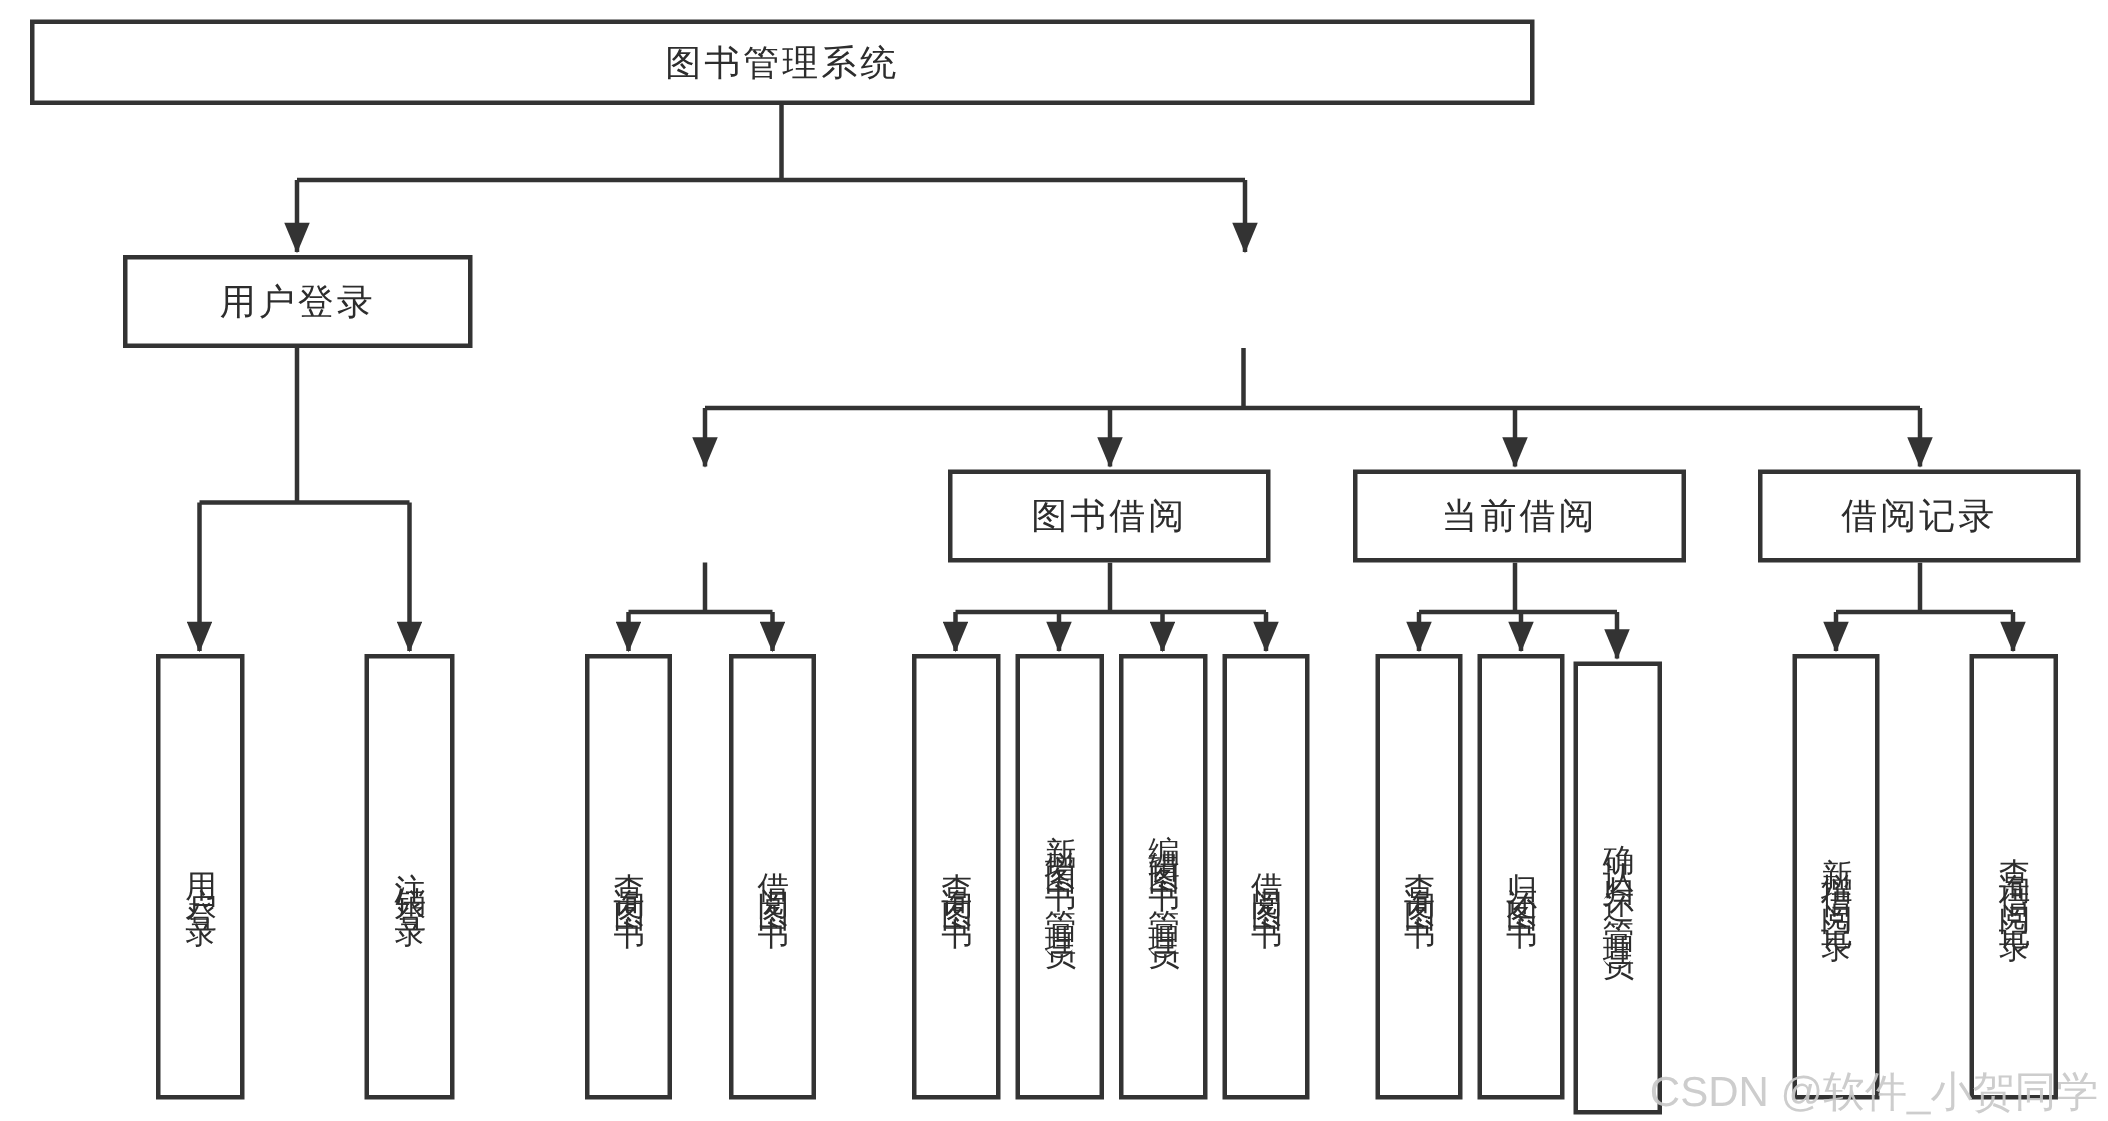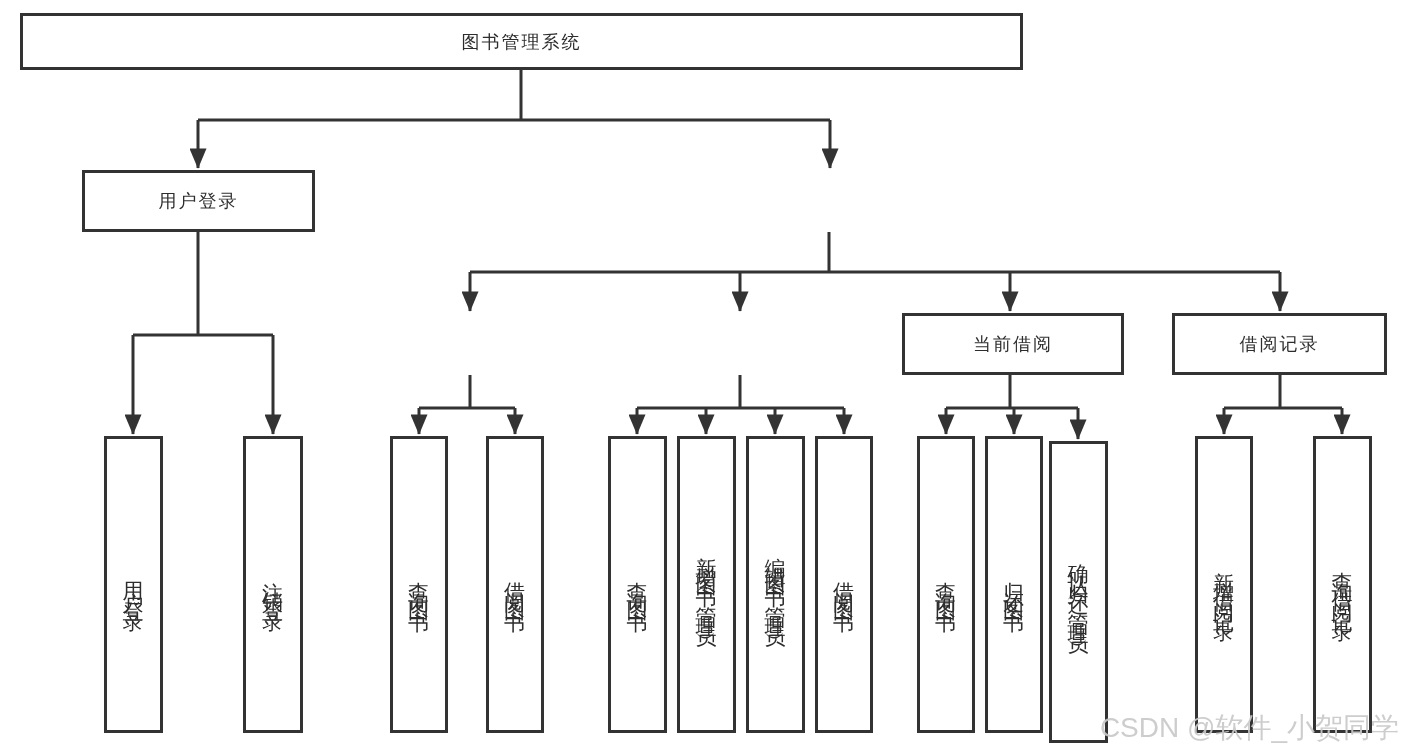--- a/index.html
+++ b/index.html
@@ -7,21 +7,21 @@
     position:relative; width:1405px; height:747px; background:#ffffff;
     font-family:"Liberation Sans","DejaVu Sans",sans-serif; overflow:hidden;
   }
   #wires { position:absolute; left:0; top:0; width:1405px; height:747px; z-index:1; }
   .node {
     position:absolute; box-sizing:border-box; z-index:2;
     border:3px solid #333333; background:#ffffff;
     display:flex; align-items:center; justify-content:center;
   }
   .hbox span {
-    font-size:18px; letter-spacing:2px; color:#2d2d2d; white-space:nowrap;
+    font-size:24px; letter-spacing:2px; color:#2d2d2d; white-space:nowrap;
   }
   .leaf span {
     writing-mode:vertical-rl; text-orientation:mixed;
     font-size:21px; letter-spacing:10px; color:#2d2d2d; line-height:1;
   }
   #watermark {
     position:absolute; right:6px; bottom:0px; z-index:3;
     font-size:28px; color:#c9c9c9; opacity:0.92; white-space:nowrap;
   }
 </style>
@@ -74,20 +74,23 @@
   </svg>
 
   <div class="node hbox" style="left:20px;top:13px;width:1003px;height:57px">
     <span>图书管理系统</span>
   </div>
 
   <div class="node hbox" style="left:82px;top:170px;width:233px;height:62px">
     <span>用户登录</span>
   </div>
 
+  <div class="node hbox" style="left:632px;top:313px;width:215px;height:62px">
+    <span>图书借阅</span>
+  </div>
   <div class="node hbox" style="left:902px;top:313px;width:222px;height:62px">
     <span>当前借阅</span>
   </div>
   <div class="node hbox" style="left:1172px;top:313px;width:215px;height:62px">
     <span>借阅记录</span>
   </div>
 
   <div class="node leaf" style="left:104px;top:436px;width:59px;height:297px">
     <span>用户登录</span>
   </div>

